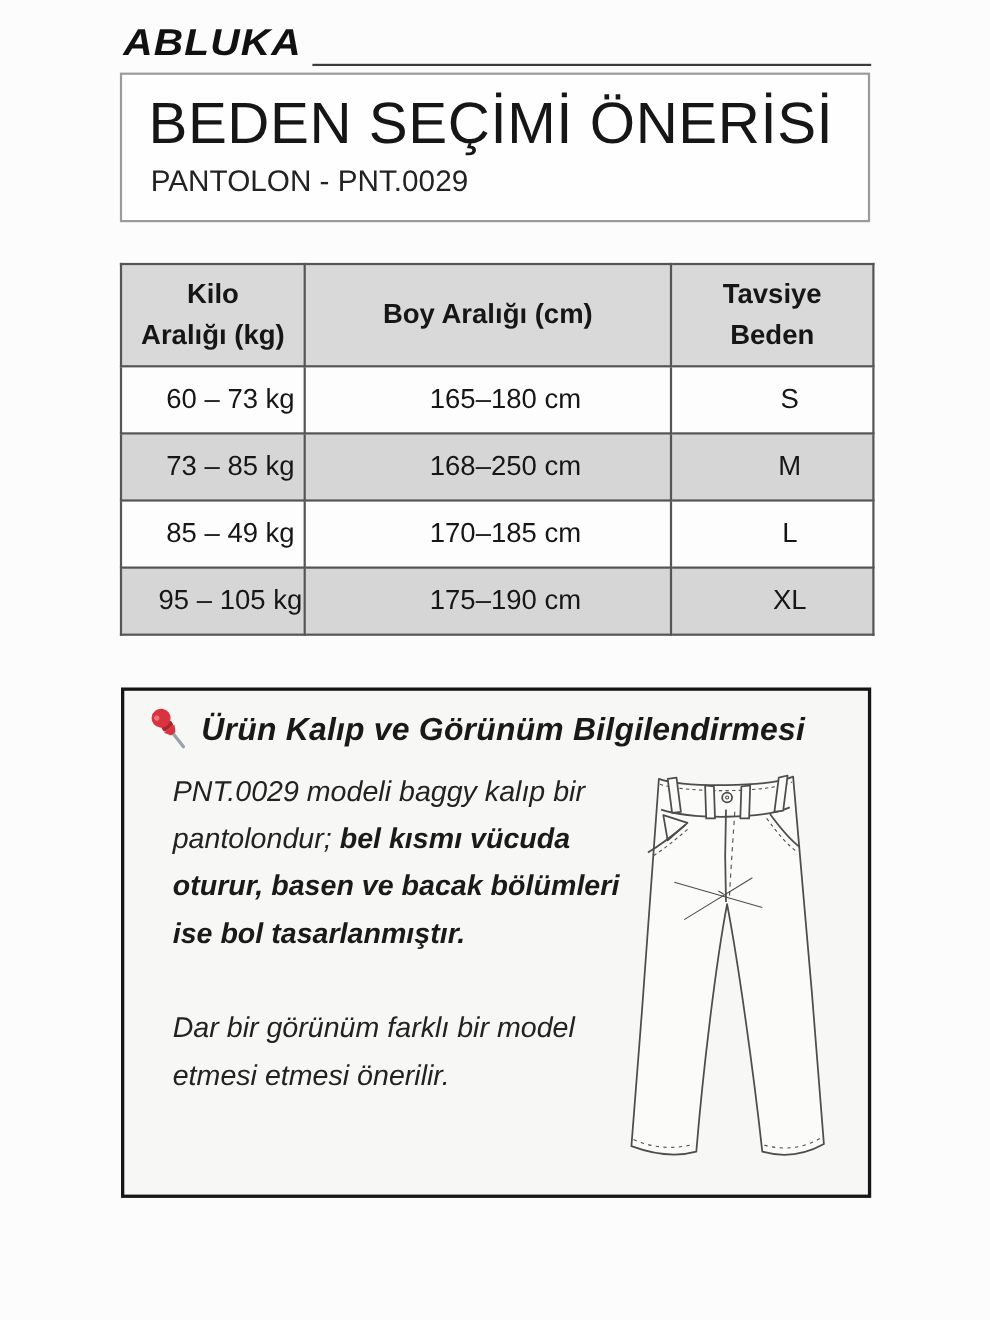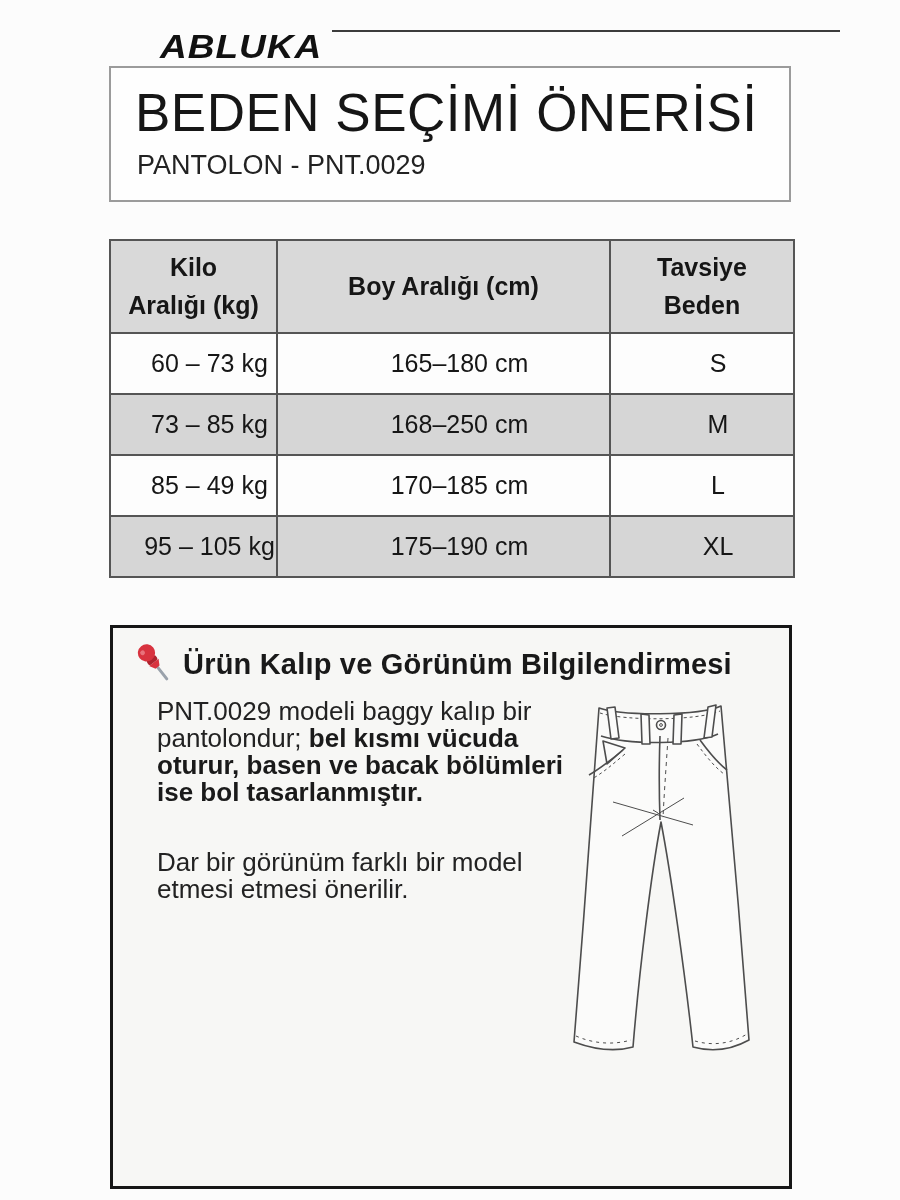--- a/index.html
+++ b/index.html
@@ -5,21 +5,21 @@
   html,body { margin:0; padding:0; background:#ffffff; }
   .page {
     position:relative; width:900px; height:1200px; margin:0 auto;
     background:#fcfcfc; overflow:hidden;
     font-family:"Liberation Sans","DejaVu Sans",sans-serif;
     color:#1b1b1b;
   }
 
   
   .brand-row { position:absolute; left:112px; top:26px; width:680px; height:34px;
-    display:flex; align-items:flex-start;margin-left:48px; }
+    display:flex; align-items:flex-end; }
   .logo { font-size:37px; font-weight:bold; font-style:italic;
     letter-spacing:1px; color:#111; transform:scaleY(.92); white-space:nowrap; }
   .brand-rule { flex:1; height:2px; background:#3c3c3c; margin-left:10px; margin-top:4px; }
 
   
   .title-box { position:absolute; left:109px; top:66px; width:682px; height:136px;
     background:#fefefe; border:2px solid #9b9b9b; box-sizing:border-box; }
   .title { margin:14px 0 0 24px; font-size:53px; font-weight:normal;
     letter-spacing:.5px; color:#161616; white-space:nowrap; }
   .subtitle { margin:7px 0 0 26px; font-size:27px; font-weight:500; color:#222; }
@@ -32,27 +32,27 @@
   .size-table col.c3 { width:184px; }
   .size-table th, .size-table td { border:2px solid #555; padding:0; }
   .size-table th { height:91px; background:#d9d9d9; font-size:25px; font-weight:bold;
     line-height:1.5; color:#161616; }
   .size-table td { height:59px; background:#fdfdfd; font-size:25px; font-weight:500; color:#161616;padding-left:32px; }
   .size-table tbody tr:nth-child(even) td { background:#d6d6d6; }
   .th-line { display:block; }
   .th-line:empty { display:none; }
 
   
-  .info-box { position:absolute; left:110px; top:625px; width:682px; height:564px;
-    background:#f7f7f5; border:3px solid #161616; box-sizing:border-box; }
+  .info-box { position:absolute; left:110px; top:625px; width:682px; height:464px;
+    background:#f7f7f5; border:3px solid #161616; box-sizing:border-box;font-style:italic; }
   .info-title-row { display:flex; align-items:center; gap:12px; margin:13px 0 0 18px; }
   .pin-icon { width:40px; height:46px; flex:0 0 auto; }
   .info-title { font-size:29px; font-weight:600; letter-spacing:.2px; color:#191919; white-space:nowrap; }
   .info-text { position:absolute; left:44px; top:70px; width:424px;
-    font-size:26px; line-height:27px; color:#222; }
+    font-size:26px; line-height:43px; color:#222; }
   .info-text p { margin:0; }
   .info-text p + p { margin-top:43px; }
   .info-text b { font-weight:bold; color:#1a1a1a; }
 
   
   .pants-svg { position:absolute; left:446px; top:64px; }
 </style>
 </head>
 <body>
 

